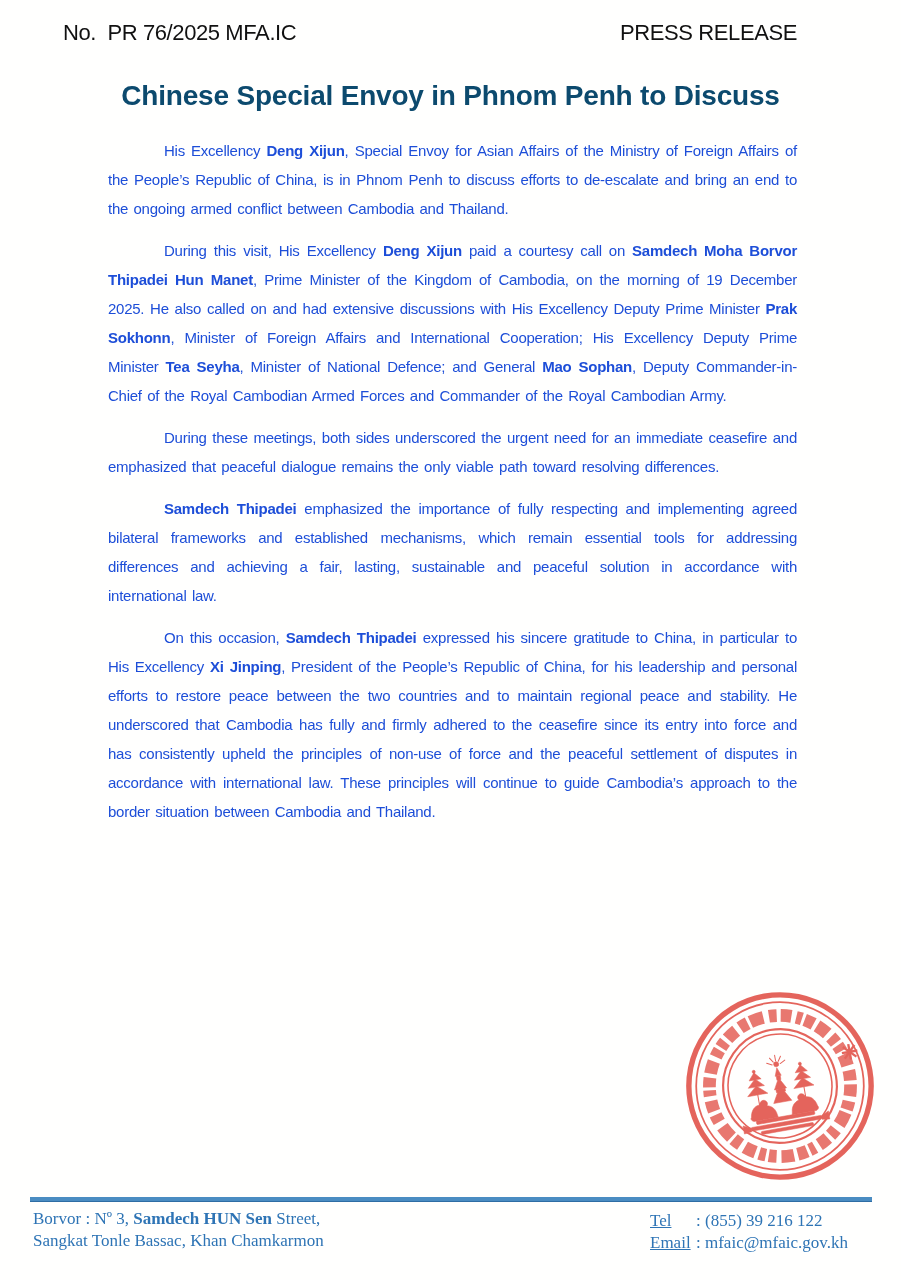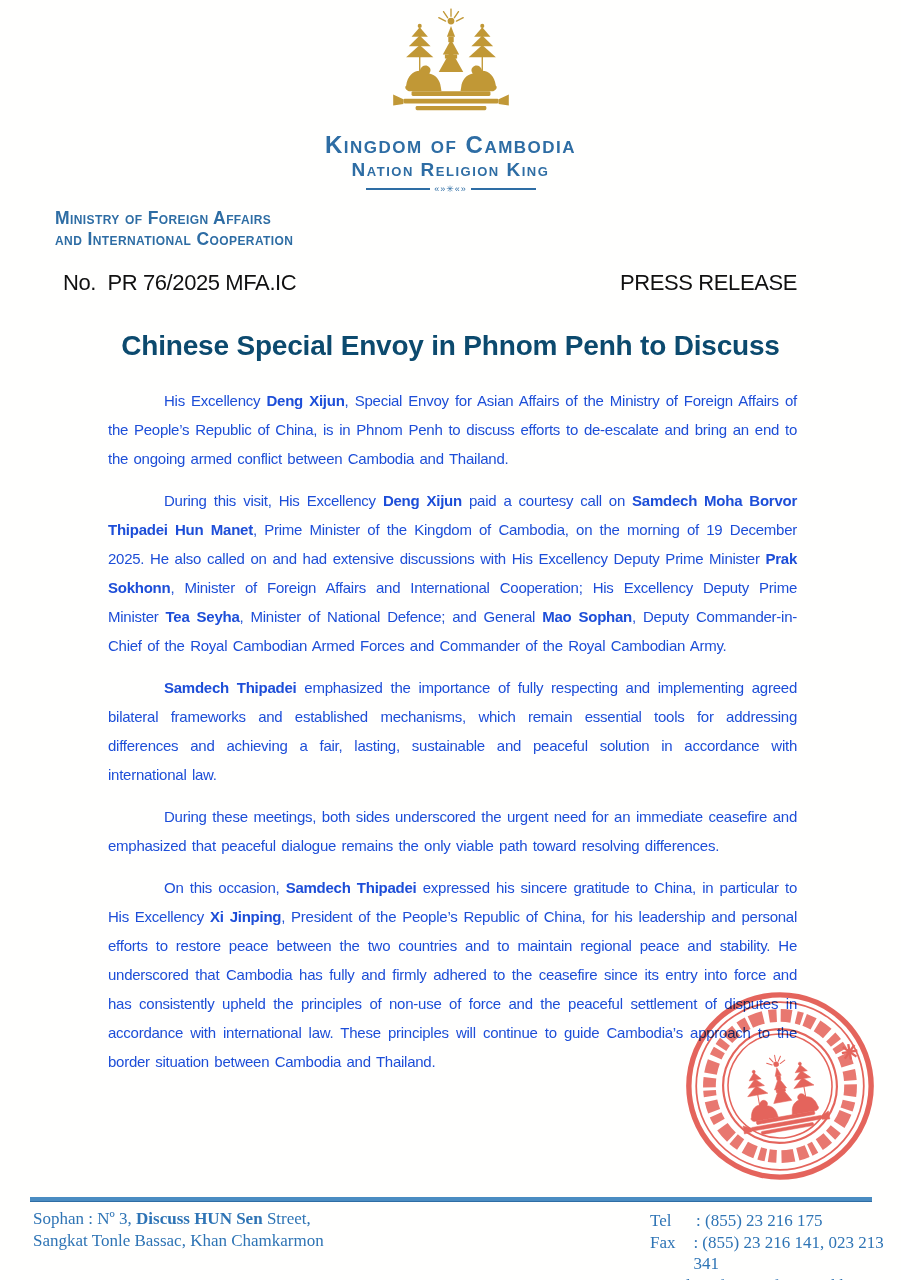--- a/index.html
+++ b/index.html
@@ -59,21 +59,21 @@
     background:#4a8cc2; border-bottom:1px solid #2e6da4;
   }
   .footer{
     position:absolute; left:0; top:1208px; width:901px;
     font-family:"Liberation Serif",serif; color:#2e74b5; font-size:17px; line-height:21.5px;
   }
   .addr{ position:absolute; left:33px; top:0; }
   .addr .b{ font-weight:bold; }
   .contact{ position:absolute; left:650px; top:2px; }
   .contact .row{ display:flex; }
-  .contact .lab{ width:46px; }
+  .contact .lab{ width:46px;text-decoration:underline; }
 </style>
 </head>
 <body>
 
 <svg width="0" height="0" style="position:absolute" aria-hidden="true">
   <defs>
     <symbol id="arms" viewBox="0 0 200 170">
       <g stroke="currentColor" fill="none" stroke-width="2" stroke-linecap="round">
         <line x1="100" y1="1" x2="100" y2="12"></line>
         <line x1="89" y1="5" x2="95" y2="14"></line>
@@ -105,51 +105,35 @@
         <rect x="48" y="144" width="104" height="6" rx="2"></rect>
         <path d="M30 134 l-15 -7 v16 l15 -2 Z"></path>
         <path d="M170 134 l15 -7 v16 l-15 -2 Z"></path>
       </g>
     </symbol>
   </defs>
 </svg>
 
 <div class="page">
 
-  <div class="header">
-    <svg class="emblem-gold" width="136" height="116" viewBox="0 0 200 170">
-      <use href="#arms"></use>
-    </svg>
-    <div class="kingdom">Kingdom of Cambodia</div>
-    <div class="motto">Nation Religion King</div>
-    <div class="divider">
-      <span class="rule"></span>
-      <span class="glyphs">«»✳«»</span>
-      <span class="rule"></span>
-    </div>
-    <div class="ministry">
-      <div>Ministry of Foreign Affairs</div>
-      <div>and International Cooperation</div>
-    </div>
-  </div>
 
   <div class="refline">
     <span>No.&nbsp; PR 76/2025 MFA.IC</span>
     <span>PRESS RELEASE</span>
   </div>
 
   <div class="title">
     <div>Chinese Special Envoy in Phnom Penh to Discuss</div>
   </div>
 
   <div class="body">
       <p class="para"><span>His Excellency </span><span class="b">Deng Xijun</span><span>, Special Envoy for Asian Affairs of the Ministry of Foreign Affairs of the People’s Republic of China, is in Phnom Penh to discuss efforts to de-escalate and bring an end to the ongoing armed conflict between Cambodia and Thailand.</span></p>
       <p class="para"><span>During this visit, His Excellency </span><span class="b">Deng Xijun</span><span> paid a courtesy call on </span><span class="b">Samdech Moha Borvor Thipadei Hun Manet</span><span>, Prime Minister of the Kingdom of Cambodia, on the morning of 19 December 2025. He also called on and had extensive discussions with His Excellency Deputy Prime Minister </span><span class="b">Prak Sokhonn</span><span>, Minister of Foreign Affairs and International Cooperation; His Excellency Deputy Prime Minister </span><span class="b">Tea Seyha</span><span>, Minister of National Defence; and General </span><span class="b">Mao Sophan</span><span>, Deputy Commander-in-Chief of the Royal Cambodian Armed Forces and Commander of the Royal Cambodian Army.</span></p>
+      <p class="para"><span>During these meetings, both sides underscored the urgent need for an immediate ceasefire and emphasized that peaceful dialogue remains the only viable path toward resolving differences.</span></p>
       <p class="para"><span class="b">Samdech Thipadei</span><span> emphasized the importance of fully respecting and implementing agreed bilateral frameworks and established mechanisms, which remain essential tools for addressing differences and achieving a fair, lasting, sustainable and peaceful solution in accordance with international law.</span></p>
-      <p class="para"><span>During these meetings, both sides underscored the urgent need for an immediate ceasefire and emphasized that peaceful dialogue remains the only viable path toward resolving differences.</span></p>
       <p class="para"><span>On this occasion, </span><span class="b">Samdech Thipadei</span><span> expressed his sincere gratitude to China, in particular to His Excellency </span><span class="b">Xi Jinping</span><span>, President of the People’s Republic of China, for his leadership and personal efforts to restore peace between the two countries and to maintain regional peace and stability. He underscored that Cambodia has fully and firmly adhered to the ceasefire since its entry into force and has consistently upheld the principles of non-use of force and the peaceful settlement of disputes in accordance with international law. These principles will continue to guide Cambodia’s approach to the border situation between Cambodia and Thailand.</span></p>
     </div>
 
   <svg class="seal" viewBox="0 0 200 200">
     <g transform="rotate(-10 100 100)" stroke="currentColor" fill="none">
       <circle cx="100" cy="100" r="93" stroke-width="5.5"></circle>
       <circle cx="100" cy="100" r="85.5" stroke-width="1.8"></circle>
       <circle cx="100" cy="100" r="72" stroke-width="13" opacity="0.88" stroke-dasharray="7 4 12 5 9 3 14 6 8 4 11 5 6 3 10 4 13 5 8 3"></circle>
       <circle cx="100" cy="100" r="58" stroke-width="2.2"></circle>
       <circle cx="100" cy="100" r="53" stroke-width="1.6"></circle>
@@ -162,31 +146,27 @@
       <g transform="translate(100,104) scale(0.52) translate(-100,-85)">
         <use href="#arms"></use>
       </g>
     </g>
   </svg>
 
   <div class="footer-rule"></div>
 
   <div class="footer">
     <div class="addr">
-      <div><span>Sophan : Nº 3, </span><span class="b">Discuss HUN Sen</span><span> Street,</span></div>
+      <div><span>Borvor : Nº 3, </span><span class="b">Samdech HUN Sen</span><span> Street,</span></div>
       <div>Sangkat Tonle Bassac, Khan Chamkarmon</div>
     </div>
     <div class="contact">
         <div class="row">
           <span class="lab">Tel</span>
-          <span>: (855) 23 216 175</span>
-        </div>
-        <div class="row">
-          <span class="lab">Fax</span>
-          <span>: (855) 23 216 141, 023 213 341</span>
+          <span>: (855) 39 216 122</span>
         </div>
         <div class="row">
           <span class="lab">Email</span>
           <span>: mfaic@mfaic.gov.kh</span>
         </div>
       </div>
   </div>
 
 </div>
 

